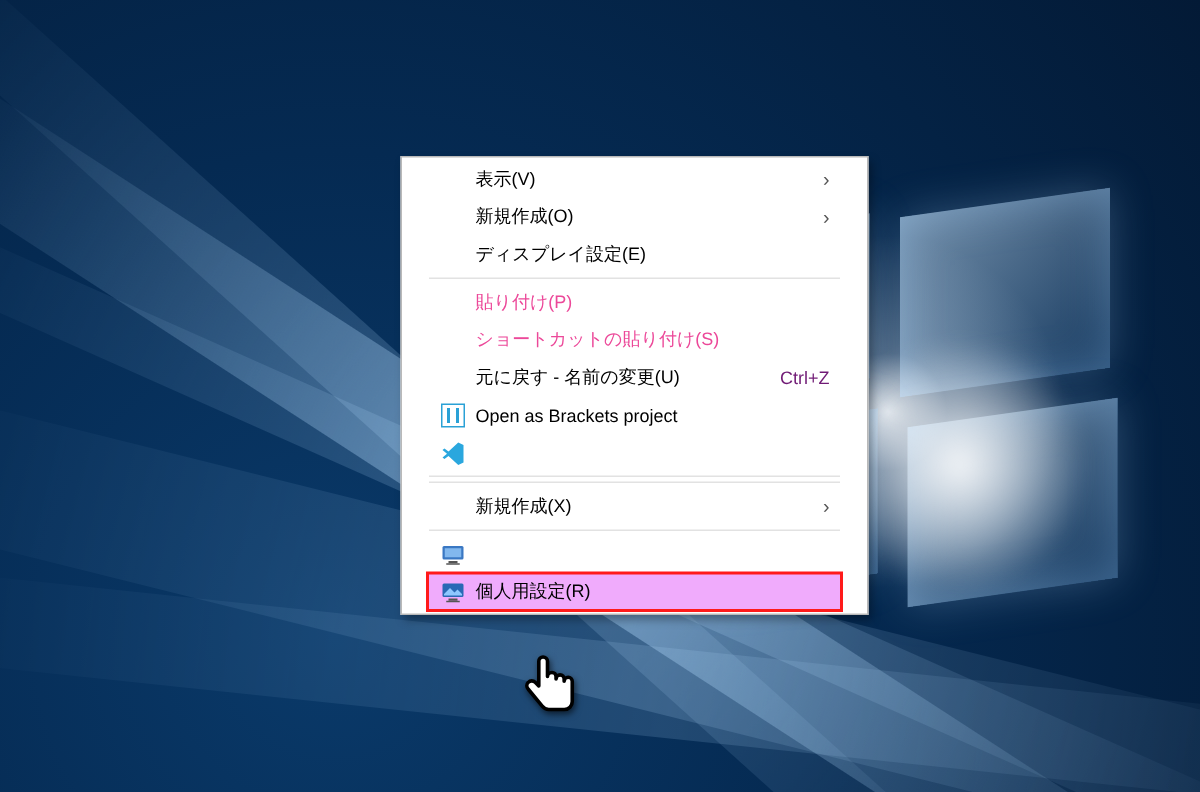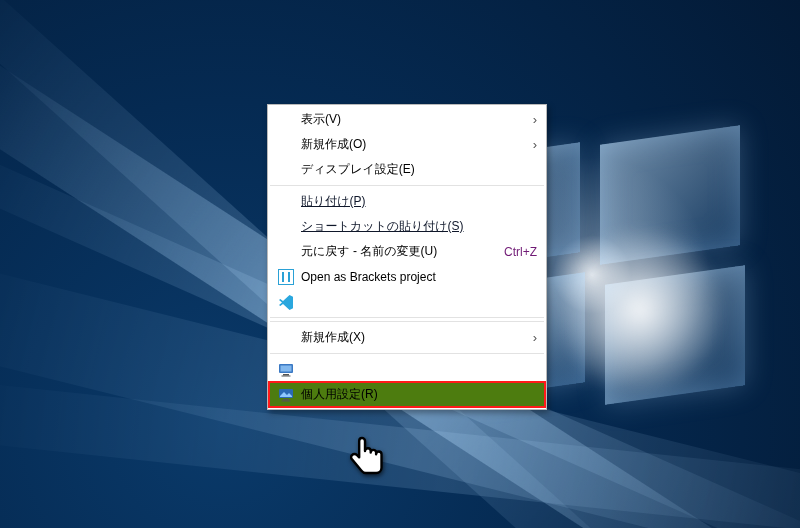--- a/index.html
+++ b/index.html
@@ -23,30 +23,30 @@
   .pTL{left:470px;top:150px;width:110px;height:110px;transform:skewY(-8deg);}
   .pTR{left:600px;top:135px;width:140px;height:120px;transform:skewY(-8deg);}
   .pBL{left:475px;top:280px;width:110px;height:110px;transform:skewY(-8deg);}
   .pBR{left:605px;top:275px;width:140px;height:120px;transform:skewY(-8deg);}
   .glow{position:absolute;left:540px;top:210px;width:200px;height:200px;border-radius:50%;background:radial-gradient(circle,rgba(255,255,255,.9) 0%,rgba(255,255,255,0) 60%);filter:blur(6px);}
   
   .ctxmenu{
     position:absolute;left:267px;top:104px;width:276px;
     background:#fff;border:1px solid #b9b9b9;
     box-shadow:2px 3px 6px rgba(0,0,0,.35);
-    padding:2px 1px;
+    padding:2px 17px;
   }
   .mi{display:flex;align-items:center;height:25px;padding:0 8px 0 6px;color:#000;white-space:nowrap;}
   .mi .ic{width:22px;display:flex;align-items:center;justify-content:center;flex:0 0 22px;}
   .mi .lbl{flex:1 1 auto;padding-left:4px;}
   .mi .shortcut{color:#701a75;padding-left:12px;}
   .mi .arrow{color:#555;font-size:13px;}
-  .mi[data-disabled="true"]{color:#0f172a;text-decoration:underline;}
+  .mi[data-disabled="true"]{color:#ec4899;}
   .sep{height:1px;margin:3px 1px;background:#e2e2e2;}
-  .mi.highlight{outline:2px solid #ff1a1a;outline-offset:-1px;background:#4d7c0f;}
+  .mi.highlight{outline:2px solid #ff1a1a;outline-offset:-1px;background:#f0abfc;}
   
   .cursor{position:absolute;left:348px;top:434px;pointer-events:none;}
   .cursor svg{filter:drop-shadow(1px 2px 2px rgba(0,0,0,.6));}
   
   .ic svg{display:block;}
 </style>
 </head>
 <body>
 
 <div class="desktop">

